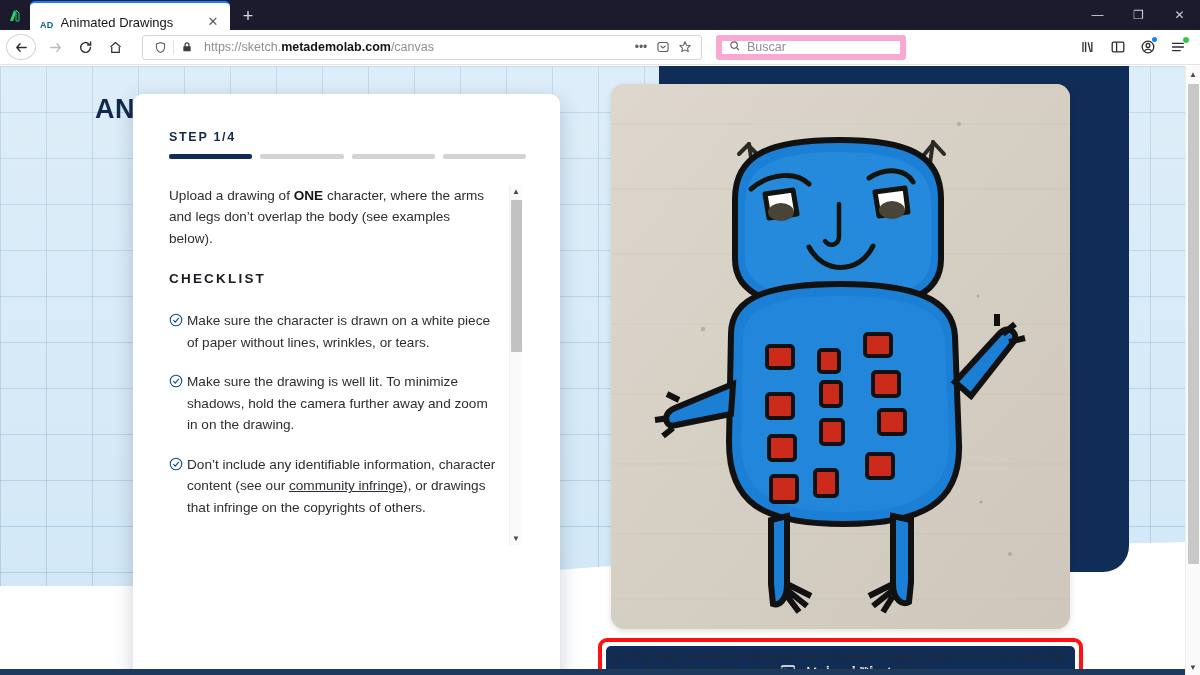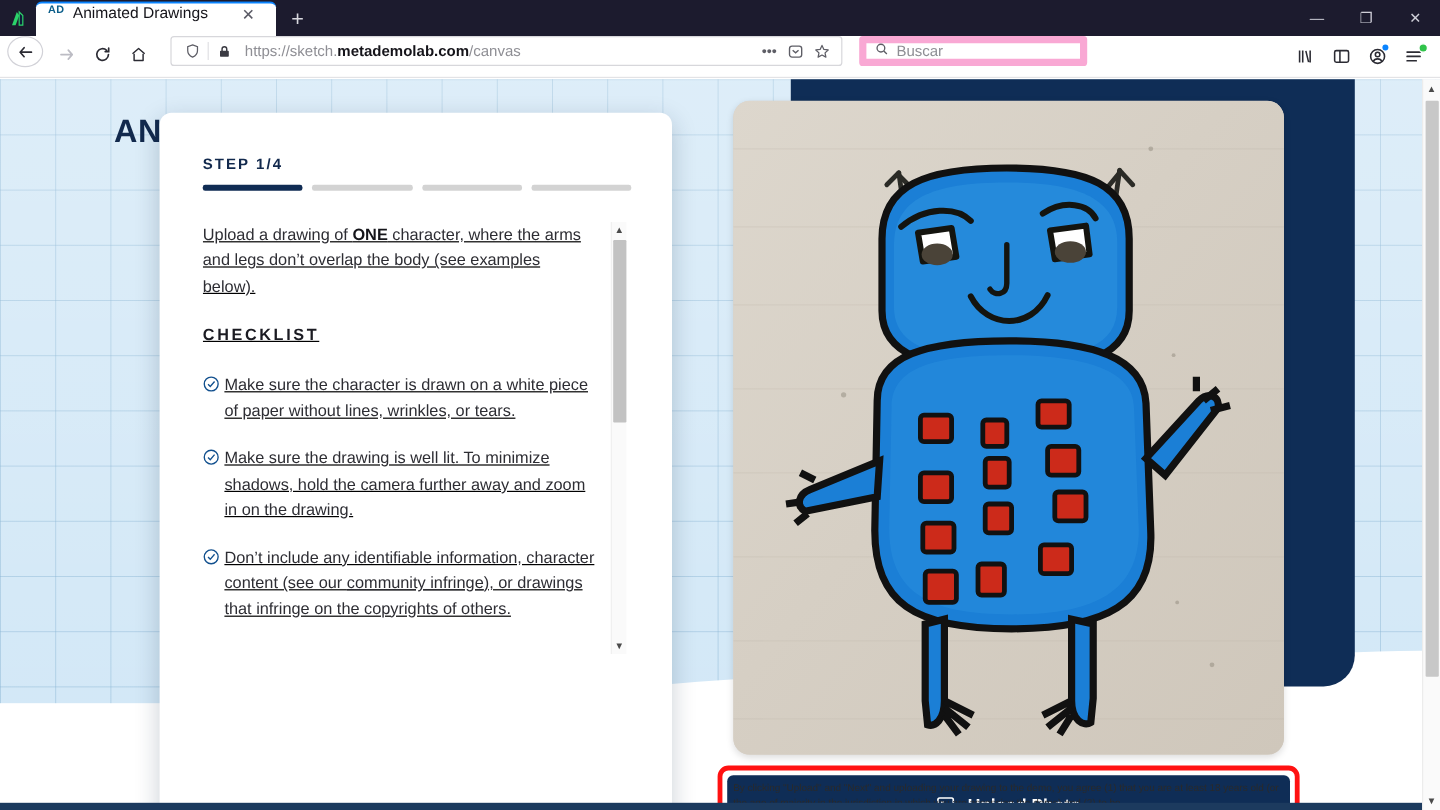--- a/index.html
+++ b/index.html
@@ -17,21 +17,21 @@
     height: 30px; background: #1c1b2e; display: flex; align-items: flex-end;
     position: relative;
   }
   .brandlogo {
     width: 30px; height: 30px; display: flex; align-items: center;
     justify-content: center; flex: 0 0 30px;
   }
   .brandlogo svg { display: block; }
   .tab {
     height: 29px; width: 200px; background: #ffffff; border-radius: 5px 5px 0 0;
-    display: flex; align-items: flex-start; padding: 0 14px 0 10px; position: relative;
+    display: flex; align-items: flex-end; padding: 0 8px 0 10px; position: relative;
     border-top: 2px solid #0a84ff;
   }
   .tab-fav {
     font-size: 9px; font-weight: bold; color: #0b5e8a; letter-spacing: .3px;
     margin-right: 7px; flex: 0 0 auto;
   }
   .tab-title {
     font-size: 13px; color: #15141a; white-space: nowrap; overflow: hidden;
     text-overflow: ellipsis; flex: 1 1 auto;
   }
@@ -45,21 +45,21 @@
   }
   .wincontrols {
     position: absolute; right: 0; top: 0; height: 30px; display: flex;
   }
   .wc {
     width: 41px; height: 30px; display: flex; align-items: center;
     justify-content: center; color: #cfcfd8; font-size: 12px;
   }
 
   .navbar {
-    height: 35px; background: #ffffff; display: flex; 
+    height: 35px; background: #ffffff; display: flex; align-items: center;
     padding: 0 6px; border-bottom: 1px solid #e3e3e6;
   }
   .navbtn {
     width: 30px; height: 30px; display: flex; align-items: center;
     justify-content: center; color: #3a3a42; flex: 0 0 30px;
   }
   .navbtn.dim { color: #bcbcc4; }
   .navbtn.circ { border: 1px solid #d2d2d8; border-radius: 50%; width: 26px; height: 26px; margin-right: 4px;}
   .urlbar {
     flex: 0 0 560px; height: 25px; margin-left: 12px; background: #fff;
@@ -175,21 +175,21 @@
     color: #12294d; margin-bottom: 10px;
   }
   .progress { display: flex; gap: 8px; margin-bottom: 26px; }
   .progress .seg { height: 5px; border-radius: 2px; background: #d3d3d3; flex: 1 1 0; }
   .progress .seg.on { background: #102c54; }
   .modal-h1 {
     font-size: 27.5px; font-weight: 700; color: #12508e; letter-spacing: .2px;
     margin-bottom: 20px;
   }
   .scrollarea {
-    position: relative; height: 360px; overflow: hidden; padding-right: 30px; text-decoration: underline;
+    position: relative; height: 360px; overflow: hidden; padding-right: 30px;
   }
   .para {
     font-size: 13.6px; line-height: 1.58; color: #2d2d33; margin-bottom: 22px;
   }
   .para b { font-weight: 700; color: #15151a; }
   .sec-head {
     font-size: 13.5px; font-weight: 700; letter-spacing: 2.2px;
     color: #1b1b22; margin-bottom: 24px;
   }
   .check-item {

